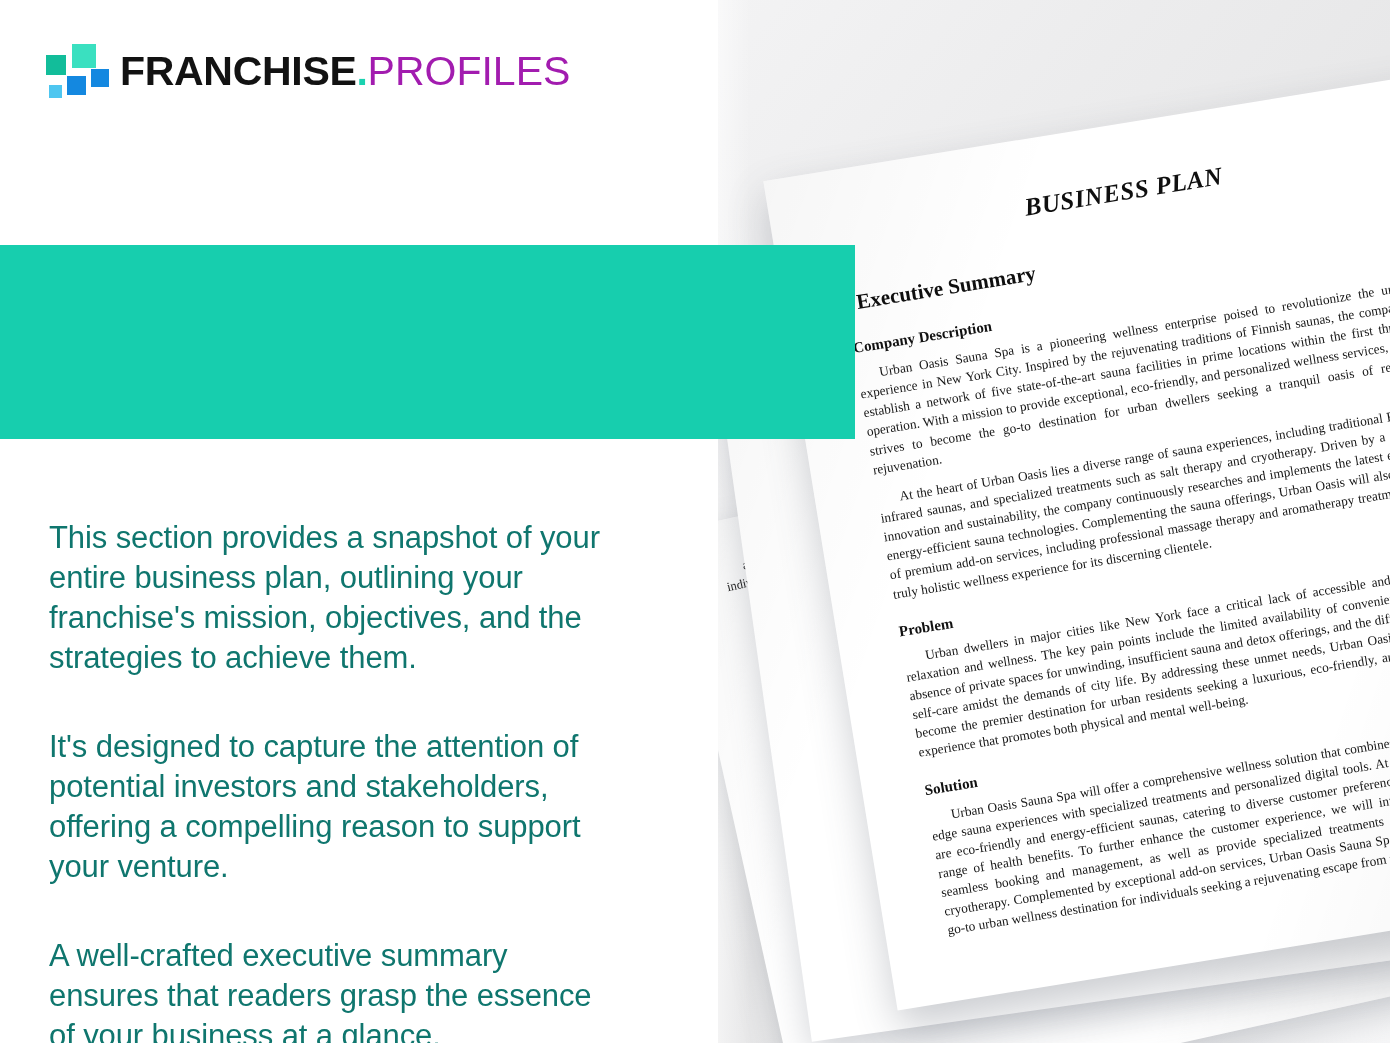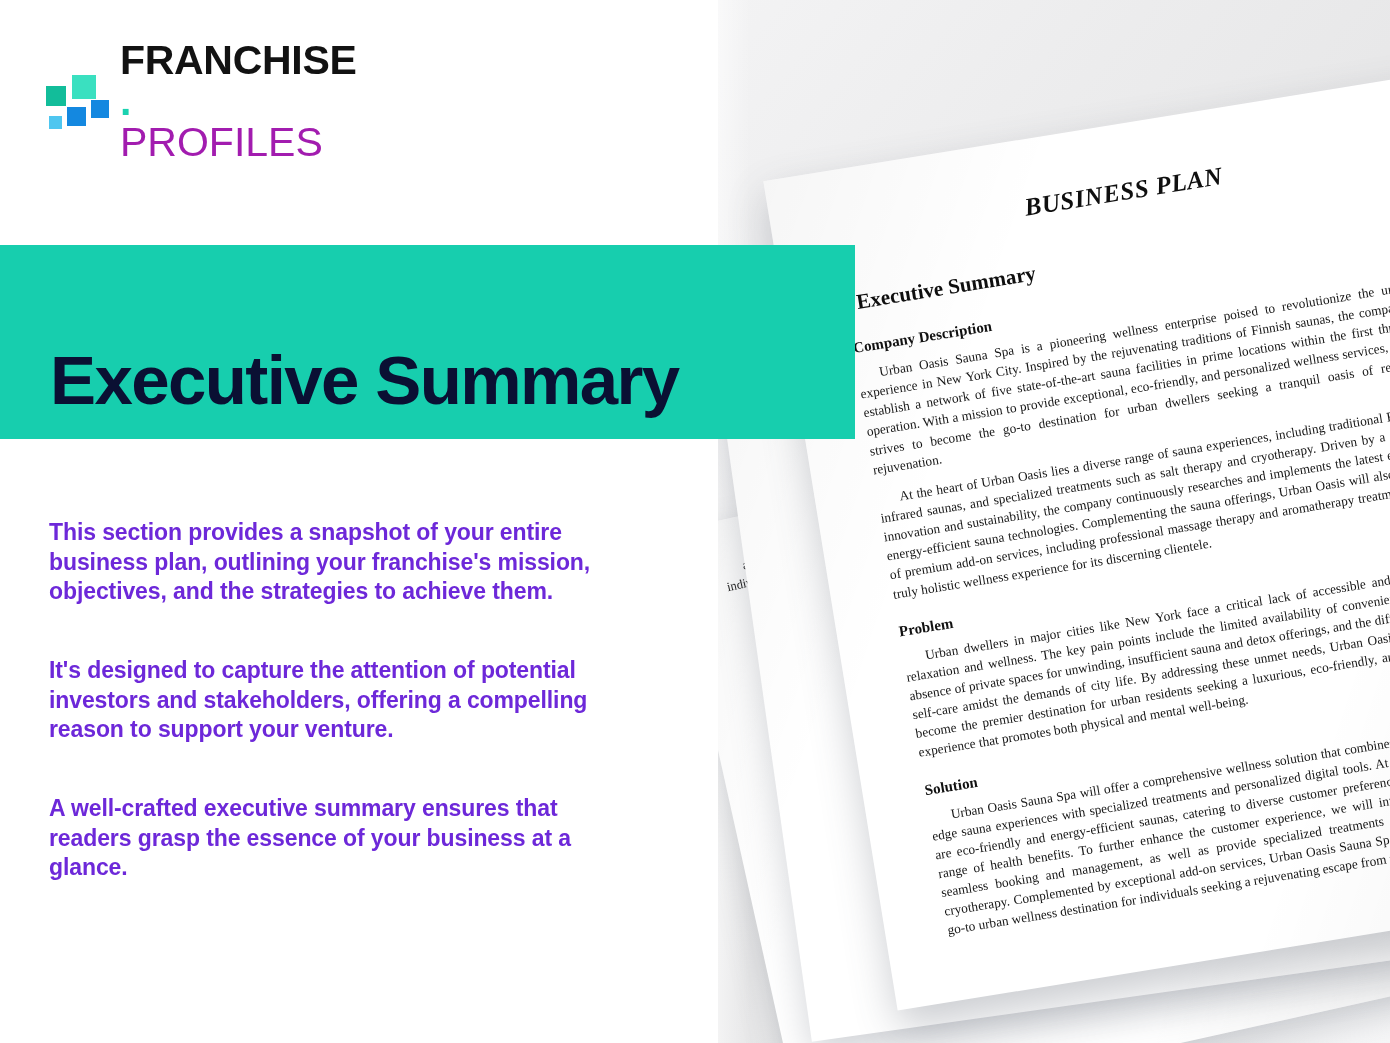--- a/index.html
+++ b/index.html
@@ -58,21 +58,20 @@
   .sq-d { left: 46px; top: 28px; width: 20px; height: 20px; background: #1488e0; }
   .sq-e { left: 4px;  top: 44px; width: 15px; height: 15px; background: #4ec6f0; }
 
   .logo-word {
     font-size: 41px;
     letter-spacing: -0.3px;
     line-height: 1;
     white-space: nowrap;
     display: flex;
     align-items: baseline;
-    flex-direction: column;
   }
   .logo-word .w-bold   { font-weight: 700; color: #121212; }
   .logo-word .w-dot    { font-weight: 700; color: #1ad2b0; }
   .logo-word .w-light  { font-weight: 300; color: #a21caf; letter-spacing: 0px; }
 
   
   .banner {
     position: absolute;
     left: 0; top: 245px;
     width: 855px; height: 194px;
@@ -93,24 +92,24 @@
 
   
   .body-copy {
     position: absolute;
     left: 49px; top: 518px;
     width: 575px;
     z-index: 10;
   }
   .body-copy p {
     margin: 0 0 49px 0;
-    font-size: 23px;
+    font-size: 31px;
     line-height: 1.29;
-    color: #6d28d9;
-    font-weight: 700;
+    color: #0f766e;
+    font-weight: 400;
     letter-spacing: -0.1px;
   }
   .body-copy p:last-child { margin-bottom: 0; }
 
   
   .doc-stack {
     position: absolute;
     left: 718px; top: 0;
     width: 672px; height: 1043px;
     z-index: 4;
@@ -250,21 +249,20 @@
       </div>
 
       <div class="page-shade"></div>
     </div>
 
   </div>
 
   <div class="right-panel-soft"></div>
 
   <div class="banner"></div>
-  <h1 class="banner-title">Executive Summary</h1>
 
   <div class="logo">
     <div class="logo-mark">
       <i class="sq-a"></i>
       <i class="sq-b"></i>
       <i class="sq-c"></i>
       <i class="sq-d"></i>
       <i class="sq-e"></i>
     </div>
     <div class="logo-word">

